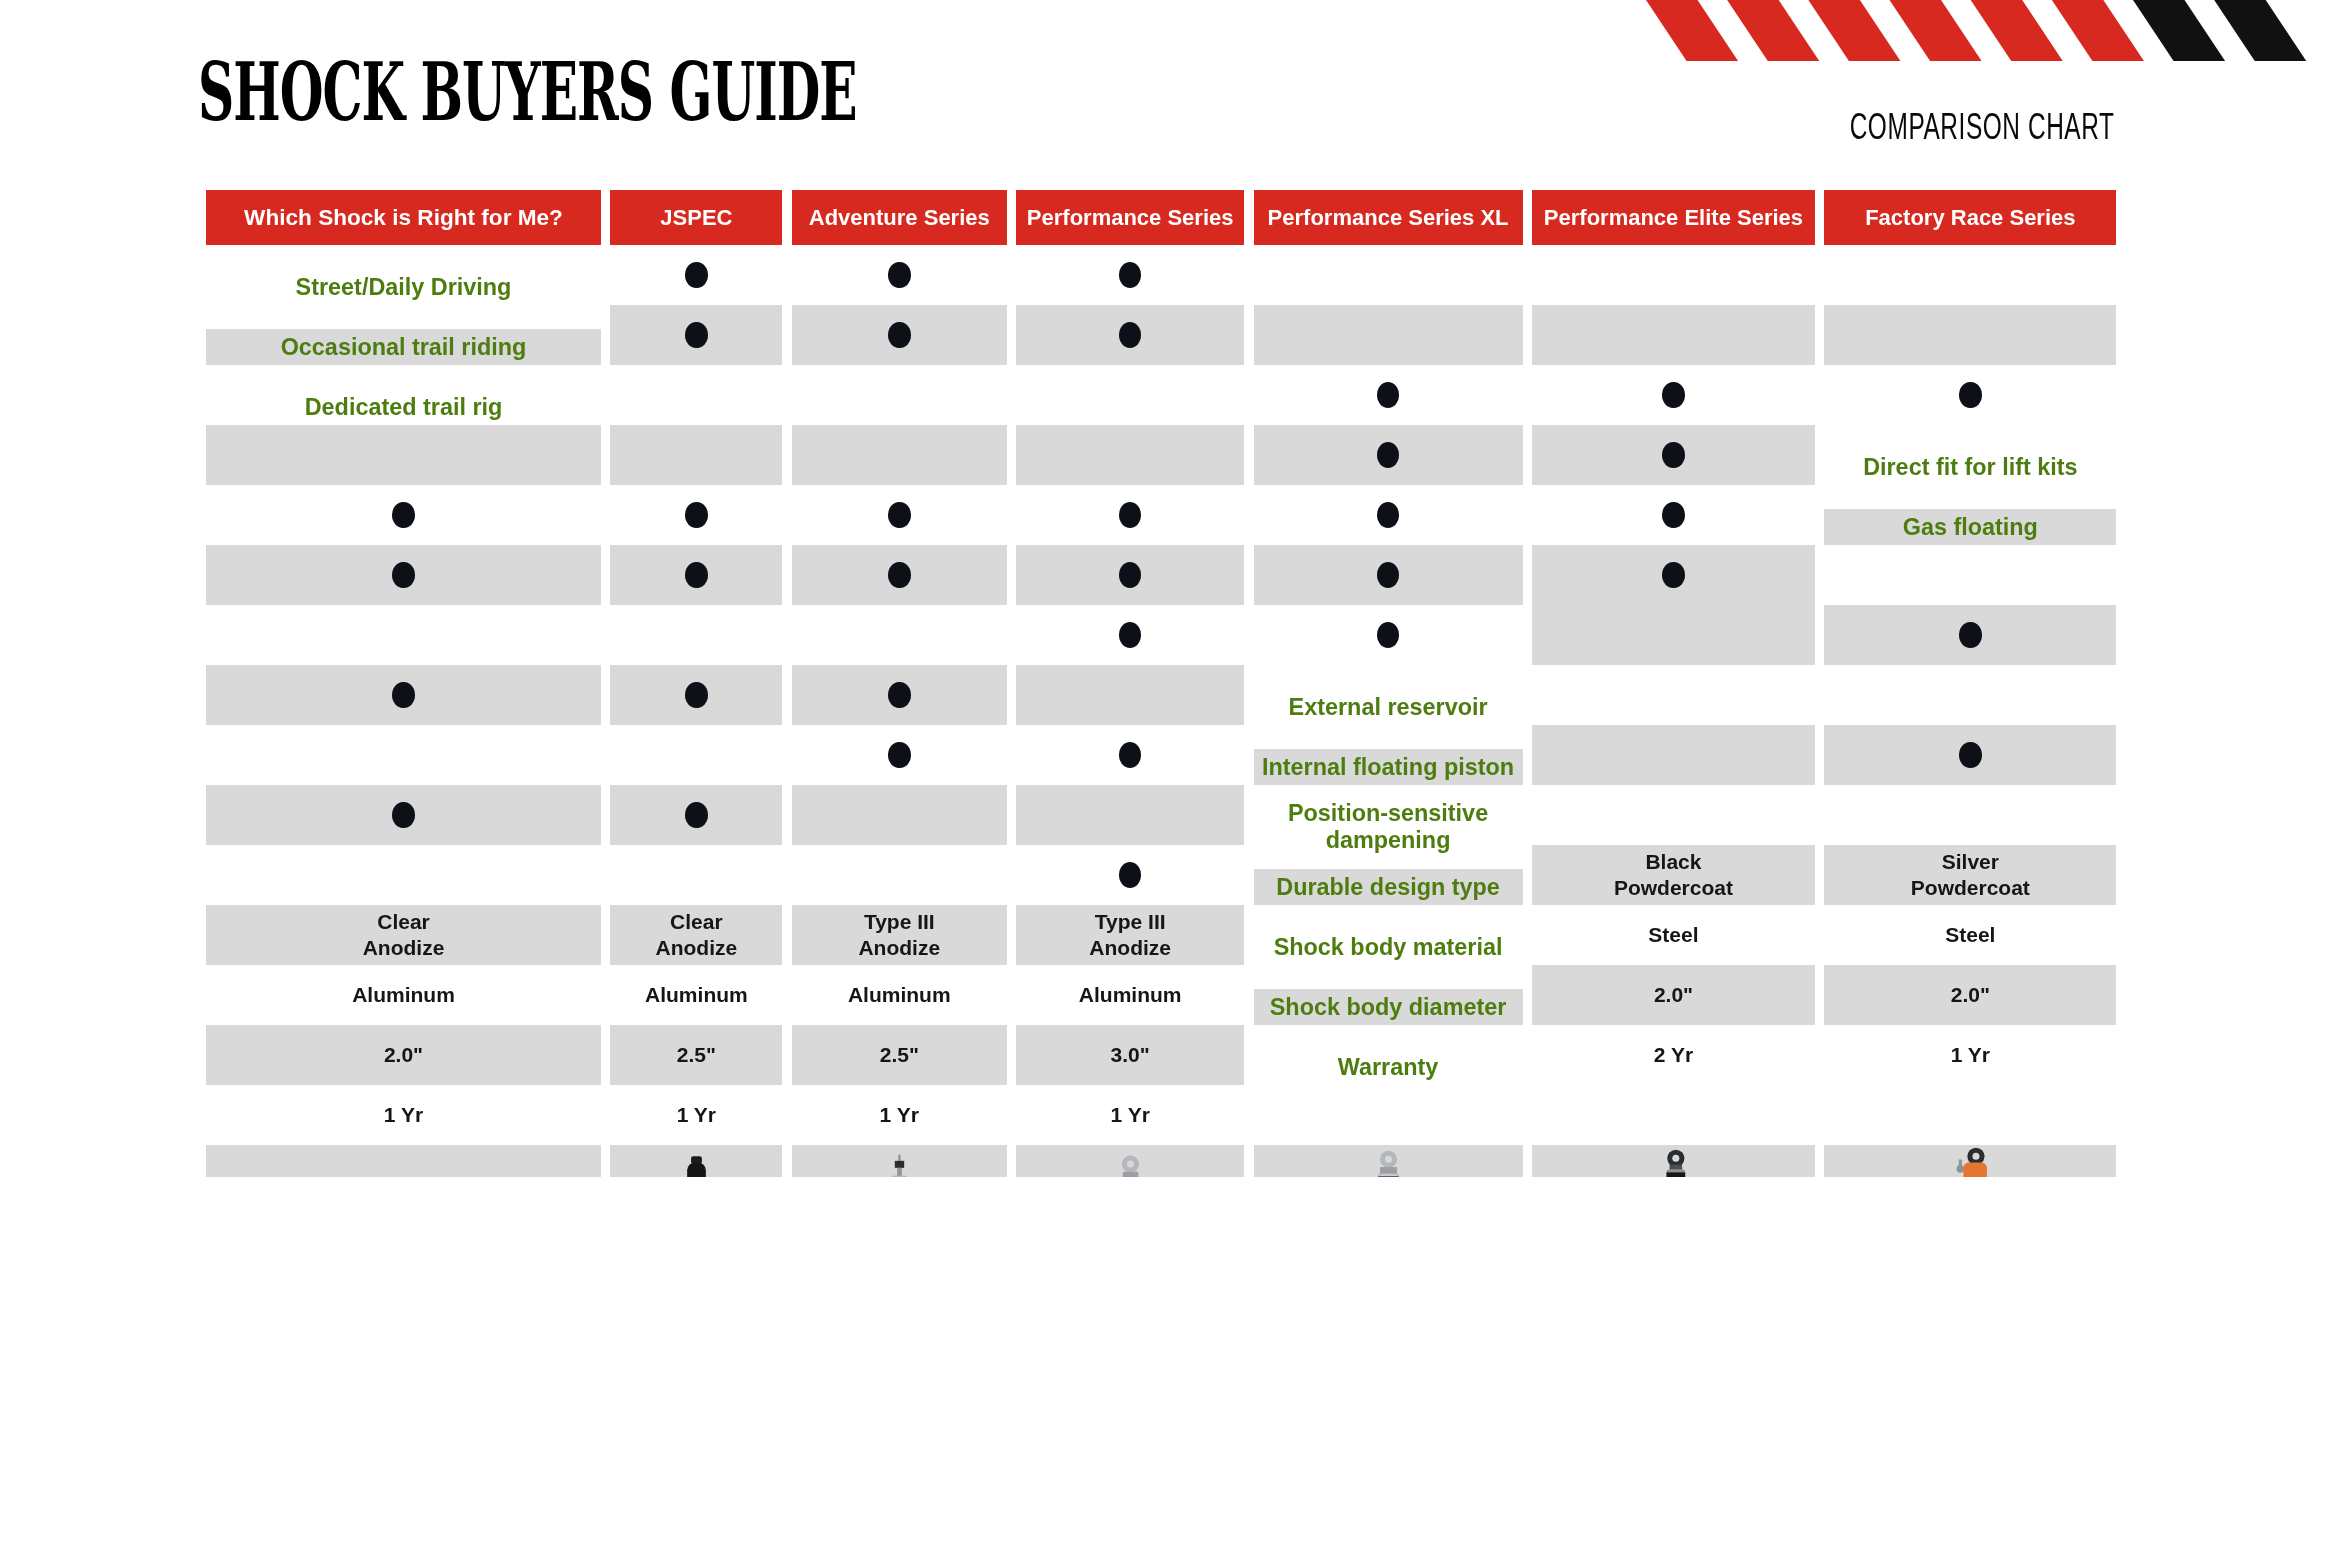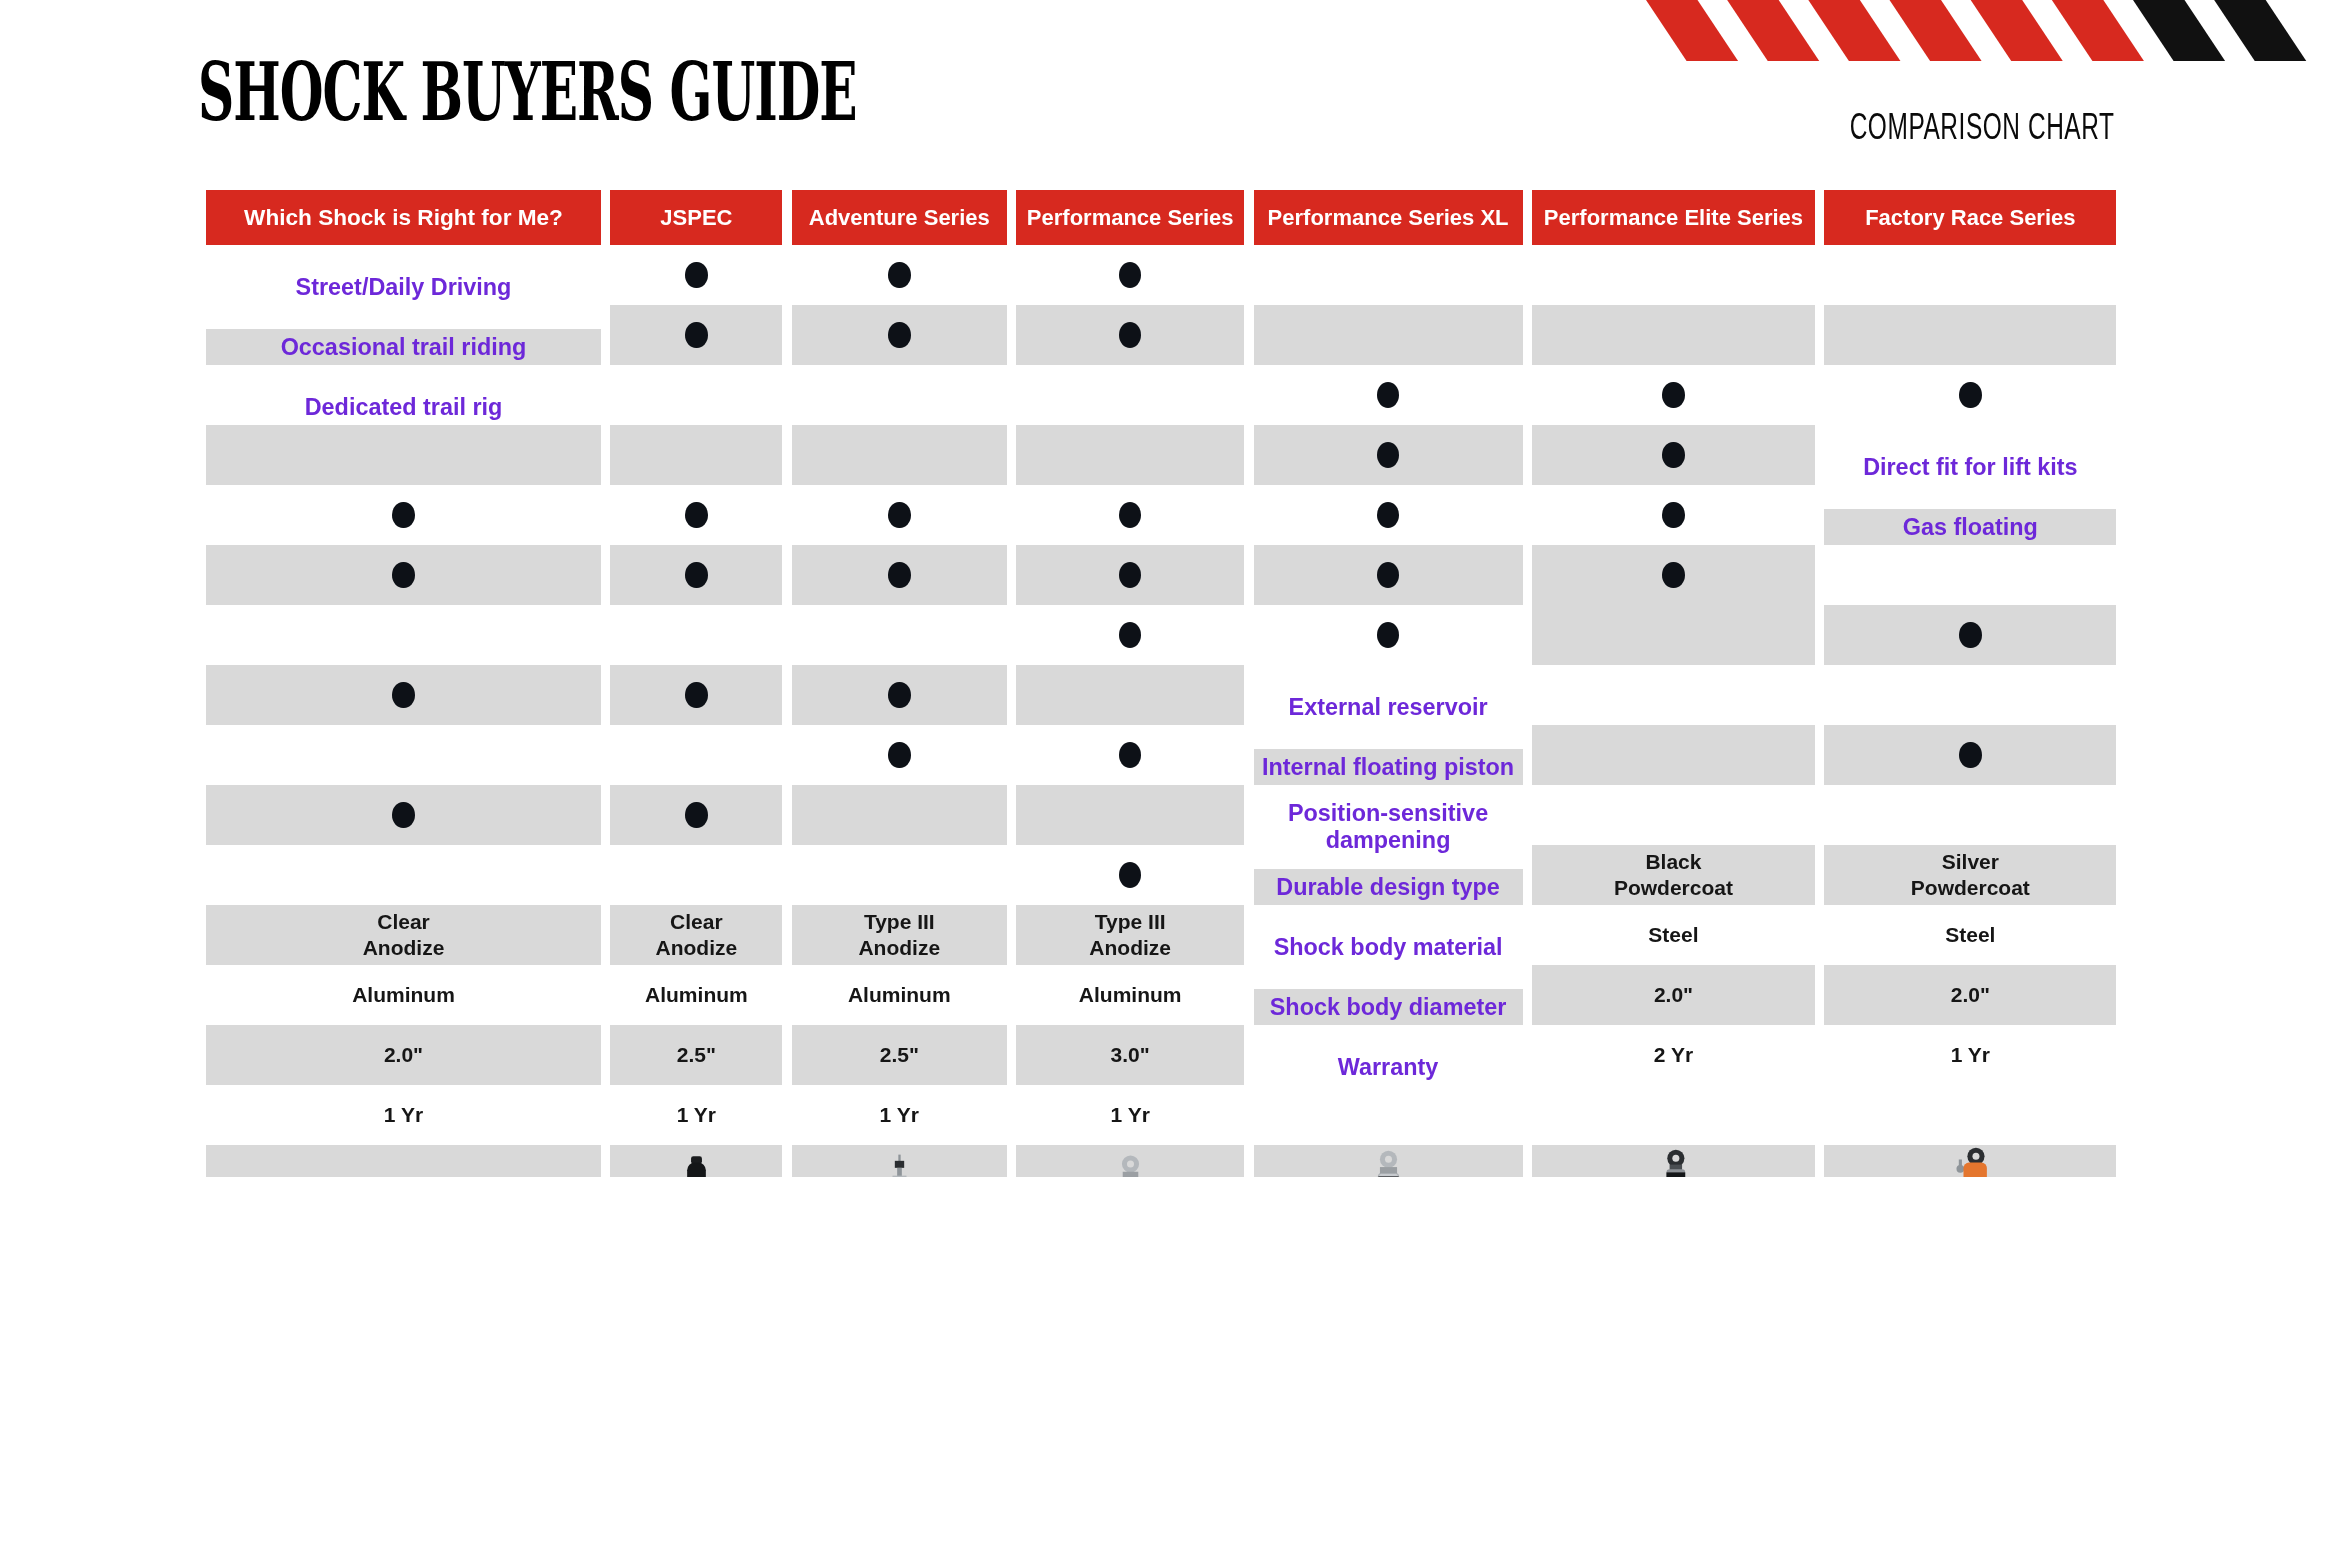--- a/index.html
+++ b/index.html
@@ -19,21 +19,21 @@
   
   .tablewrap{position:absolute;left:206px;top:190px;}
   .grid{display:grid;grid-template-columns:395px 172px 215px 228px 269px 283px 292px;
         column-gap:9.4px;row-gap:0;}
   #rows-grid{grid-template-rows:55px repeat(15,60px);}
   .images-grid{grid-template-rows:238px;}
 
   .cell{display:flex;align-items:center;justify-content:center;text-align:center;}
   .hcell{background:#d7291f;color:#ffffff;font-weight:700;font-size:22px;}
   .hcell.first{font-size:22.6px;}
-  .lcell{background:#ffffff;color:#6d28d9;font-weight:700;font-size:23.4px;margin-top:24px;}
+  .lcell{background:#ffffff;color:#4d7c0f;font-weight:700;font-size:23.4px;margin-top:24px;}
   .dcell{background:#ffffff;}
   .vcell{background:#ffffff;color:#161616;font-weight:700;font-size:21px;
          white-space:pre-line;line-height:1.25;}
   .gray{background:#d9d9d9;}
   .imgcell{background:#d9d9d9;display:flex;align-items:center;justify-content:center;}
 
   .dot{width:22.6px;height:26.5px;border-radius:50%;background:#0d1117;}
 </style>
 </head>
 <body>

